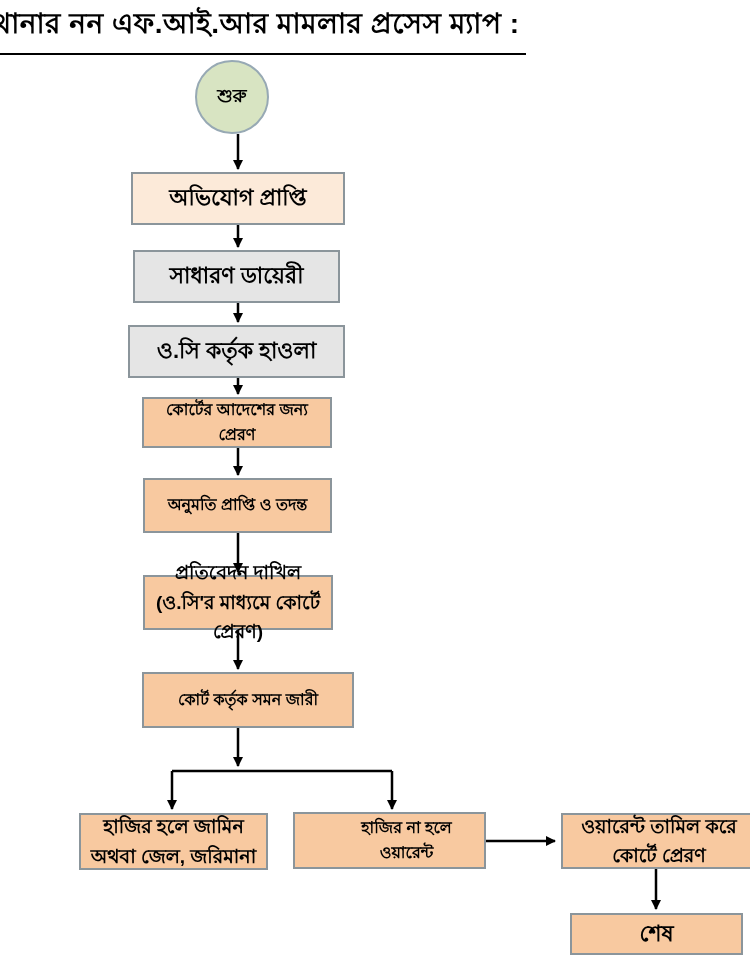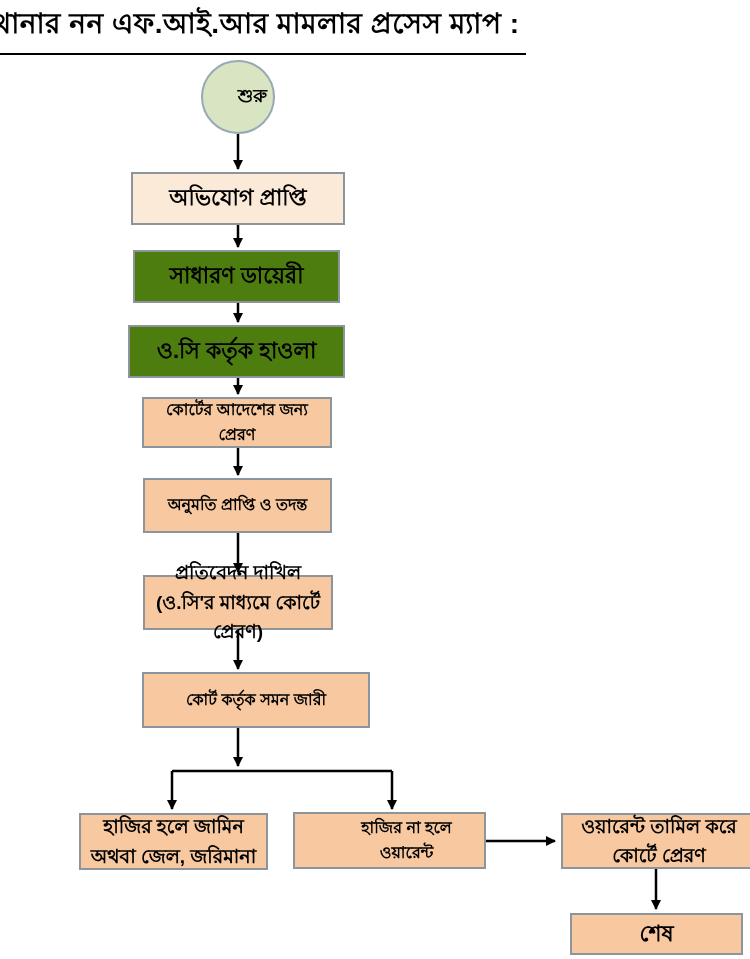--- a/index.html
+++ b/index.html
@@ -19,21 +19,21 @@
     position:absolute; box-sizing:border-box;
     display:flex; align-items:center; justify-content:center;
     text-align:center; font-weight:bold; color:#000;
     border:2px solid #8b959b; line-height:1.55; padding:2px 6px;
   }
   .start {
     width:74px; height:74px; border-radius:50%;
     background:#d8e4c2; border:2px solid #97a9b4; font-size:18px;
   }
   .cream { background:#fcead9; }
-  .gray  { background:#4d7c0f; }
+  .gray  { background:#e5e5e5; }
   .peach { background:#f8c9a0; }
   .f17 { font-size:22px; }
   .f16 { font-size:16px; }
   .f15 { font-size:19px; }
 </style>
 </head>
 <body>
 
 <div class="page">
 
@@ -55,21 +55,21 @@
       <line x1="238" y1="630" x2="238" y2="669" marker-end="url(#ah)"></line>
       <line x1="238" y1="728" x2="238" y2="766" marker-end="url(#ah)"></line>
       <line x1="172" y1="771" x2="392" y2="771"></line>
       <line x1="172" y1="771" x2="172" y2="809" marker-end="url(#ah)"></line>
       <line x1="392" y1="771" x2="392" y2="809" marker-end="url(#ah)"></line>
       <line x1="486" y1="841" x2="555" y2="841" marker-end="url(#ah)"></line>
       <line x1="656" y1="869" x2="656" y2="909" marker-end="url(#ah)"></line>
     </g>
   </svg>
 
-  <div class="node start" style="left:201px; top:60px;justify-content:flex-end;">
+  <div class="node start" style="left:195px; top:60px;">
     <span>শুরু</span>
   </div>
 
   <div class="node cream f17" style="left:131px; top:172px; width:214px; height:53px;">
     <span>অভিযোগ প্রাপ্তি</span>
   </div>
 
   <div class="node gray f17" style="left:133px; top:250px; width:207px; height:53px;">
     <span>সাধারণ ডায়েরী</span>
   </div>
@@ -83,21 +83,21 @@
   </div>
 
   <div class="node peach f16" style="left:142px; top:397px; width:190px; height:51px;">
     <span>কোর্টের আদেশের জন্য প্রেরণ</span>
   </div>
 
   <div class="node peach f15" style="left:143px; top:575px; width:190px; height:55px;">
     <span>প্রতিবেদন দাখিল (ও.সি'র মাধ্যমে কোর্টে প্রেরণ)</span>
   </div>
 
-  <div class="node peach f16" style="left:142px; top:672px; width:228px; height:56px;">
+  <div class="node peach f16" style="left:142px; top:672px; width:212px; height:56px;">
     <span>কোর্ট কর্তৃক সমন জারী</span>
   </div>
 
   <div class="node peach f15" style="left:79px; top:813px; width:189px; height:57px;">
     <span>হাজির হলে জামিন অথবা জেল, জরিমানা</span>
   </div>
 
   <div class="node peach f16" style="left:293px; top:812px; width:193px; height:57px;padding-left:40px;">
     <span>হাজির না হলে ওয়ারেন্ট</span>
   </div>

